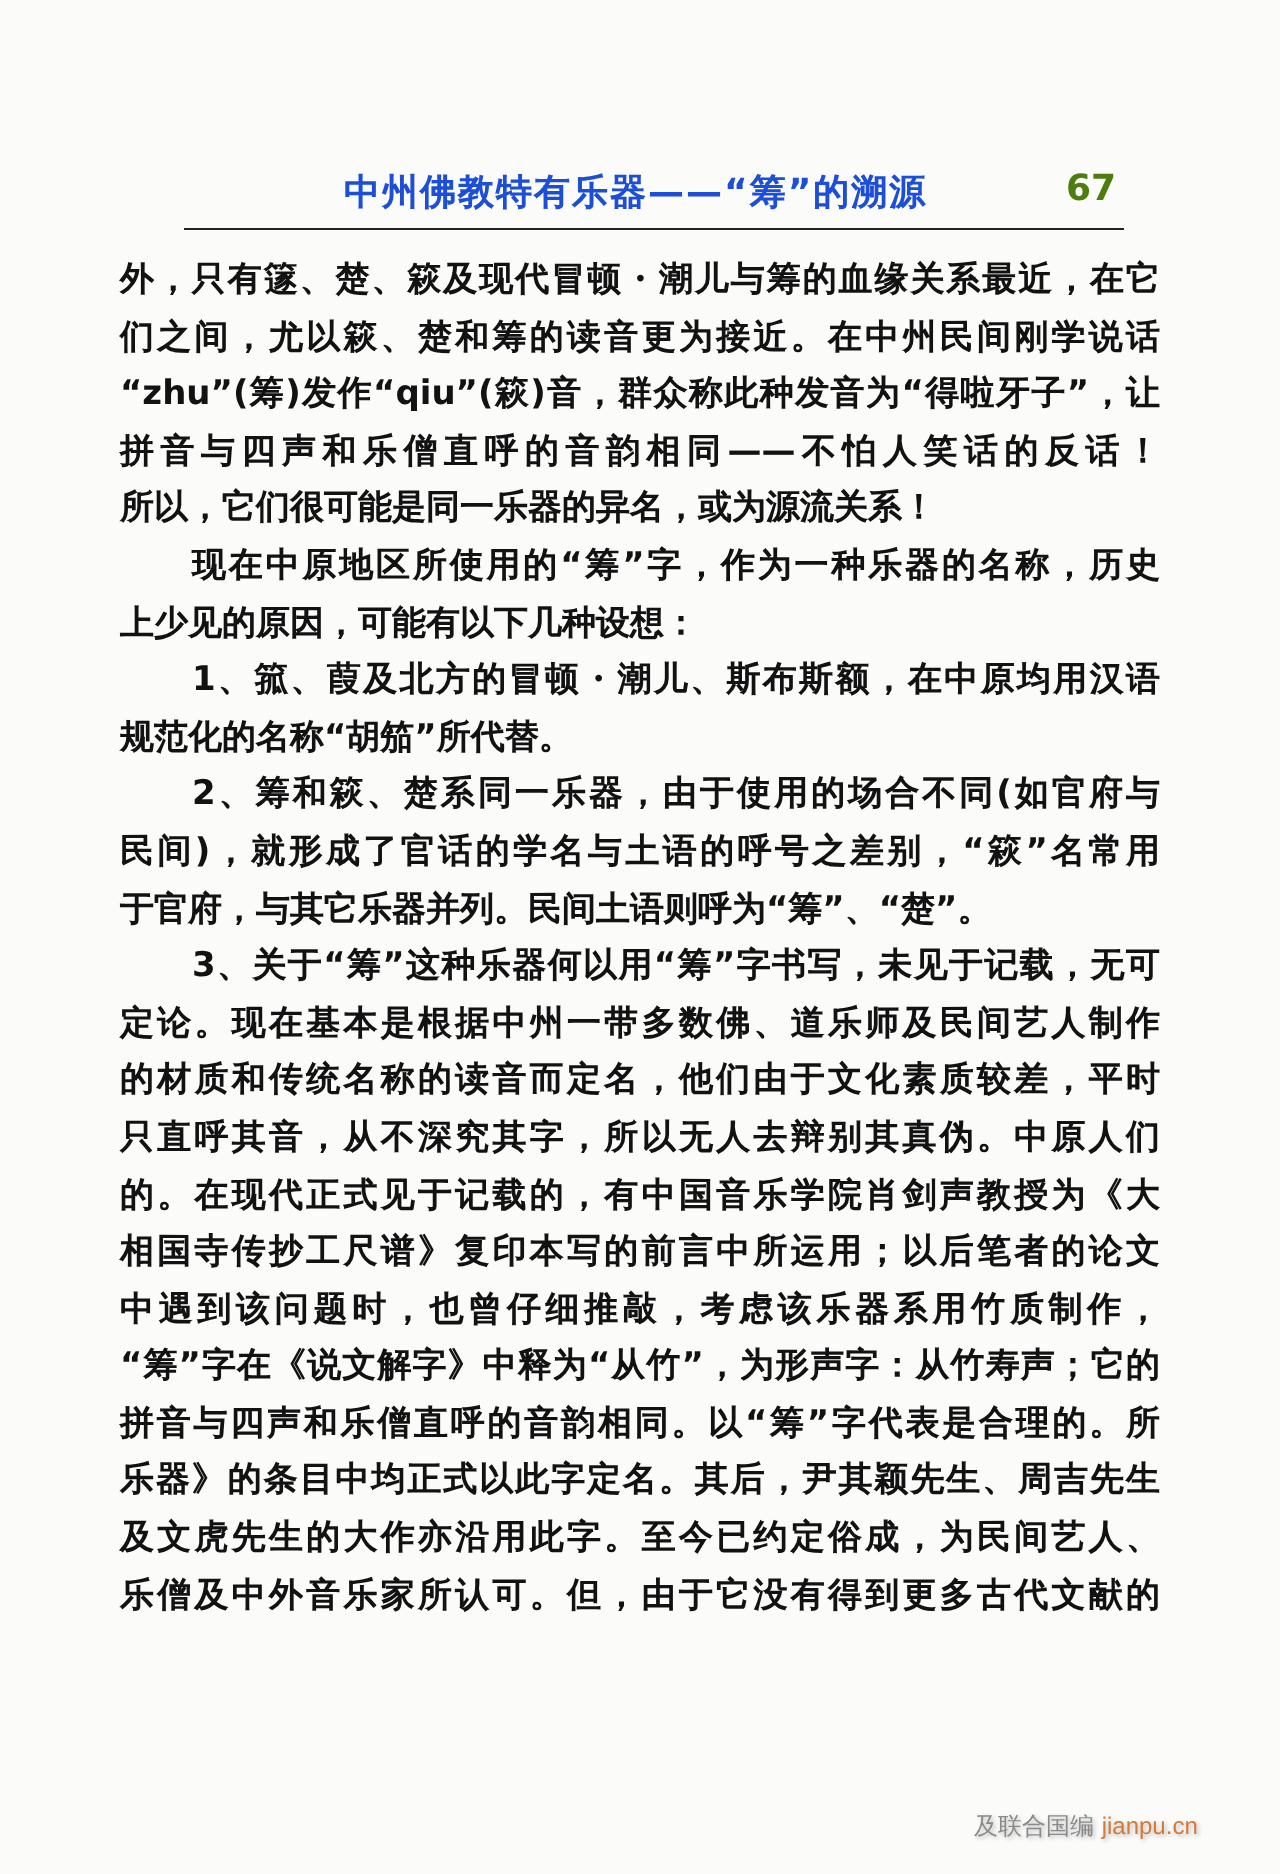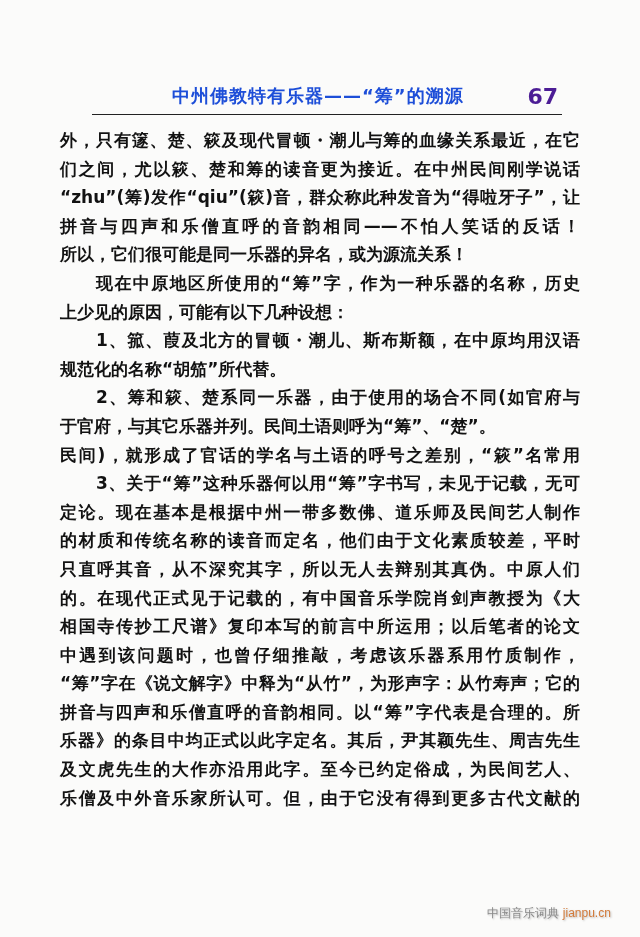--- a/index.html
+++ b/index.html
@@ -35,23 +35,23 @@
       font-size: 18px;
       font-weight: bold;
       letter-spacing: 1px;
       color: #1d4ed8;
       white-space: nowrap;
     }
     .page-number {
       position: absolute;
       right: 4px;
       top: 2px;
-      font-size: 22px;
+      font-size: 18px;
       font-weight: bold;
-      color: #4c1d95;
+      color: #4d7c0f;
     }
     .head-rule {
       position: absolute;
       left: 92px;
       top: 114px;
       width: 470px;
       height: 0;
       border-top: 1.5px solid #222;
     }
     .body-text {
@@ -105,34 +105,34 @@
       <div class="line">外，只有篴、楚、篍及现代冒顿・潮儿与筹的血缘关系最近，在它</div>
       <div class="line">们之间，尤以篍、楚和筹的读音更为接近。在中州民间刚学说话</div>
       <div class="line">“zhu”(筹)发作“qiu”(篍)音，群众称此种发音为“得啦牙子”，让</div>
       <div class="line">拼音与四声和乐僧直呼的音韵相同——不怕人笑话的反话！</div>
       <div class="line last">所以，它们很可能是同一乐器的异名，或为源流关系！</div>
       <div class="line indent">现在中原地区所使用的“筹”字，作为一种乐器的名称，历史</div>
       <div class="line last">上少见的原因，可能有以下几种设想：</div>
       <div class="line indent">1、箛、葭及北方的冒顿・潮儿、斯布斯额，在中原均用汉语</div>
       <div class="line last">规范化的名称“胡笳”所代替。</div>
       <div class="line indent">2、筹和篍、楚系同一乐器，由于使用的场合不同(如官府与</div>
+      <div class="line">民间)，就形成了官话的学名与土语的呼号之差别，“篍”名常用</div>
       <div class="line last">于官府，与其它乐器并列。民间土语则呼为“筹”、“楚”。</div>
-      <div class="line">民间)，就形成了官话的学名与土语的呼号之差别，“篍”名常用</div>
       <div class="line indent">3、关于“筹”这种乐器何以用“筹”字书写，未见于记载，无可</div>
       <div class="line">定论。现在基本是根据中州一带多数佛、道乐师及民间艺人制作</div>
       <div class="line">的材质和传统名称的读音而定名，他们由于文化素质较差，平时</div>
       <div class="line">只直呼其音，从不深究其字，所以无人去辩别其真伪。中原人们</div>
       <div class="line">的。在现代正式见于记载的，有中国音乐学院肖剑声教授为《大</div>
       <div class="line">相国寺传抄工尺谱》复印本写的前言中所运用；以后笔者的论文</div>
       <div class="line">中遇到该问题时，也曾仔细推敲，考虑该乐器系用竹质制作，</div>
       <div class="line">“筹”字在《说文解字》中释为“从竹”，为形声字：从竹寿声；它的</div>
       <div class="line">拼音与四声和乐僧直呼的音韵相同。以“筹”字代表是合理的。所</div>
       <div class="line">乐器》的条目中均正式以此字定名。其后，尹其颖先生、周吉先生</div>
       <div class="line">及文虎先生的大作亦沿用此字。至今已约定俗成，为民间艺人、</div>
       <div class="line">乐僧及中外音乐家所认可。但，由于它没有得到更多古代文献的</div>
     </div>
 
   <div class="watermark">
-    <span>中国音乐词典</span>
+    <span>及联合国编</span>
     <span class="domain">jianpu.cn</span>
   </div>
 
 </div>
 
 </body></html>

